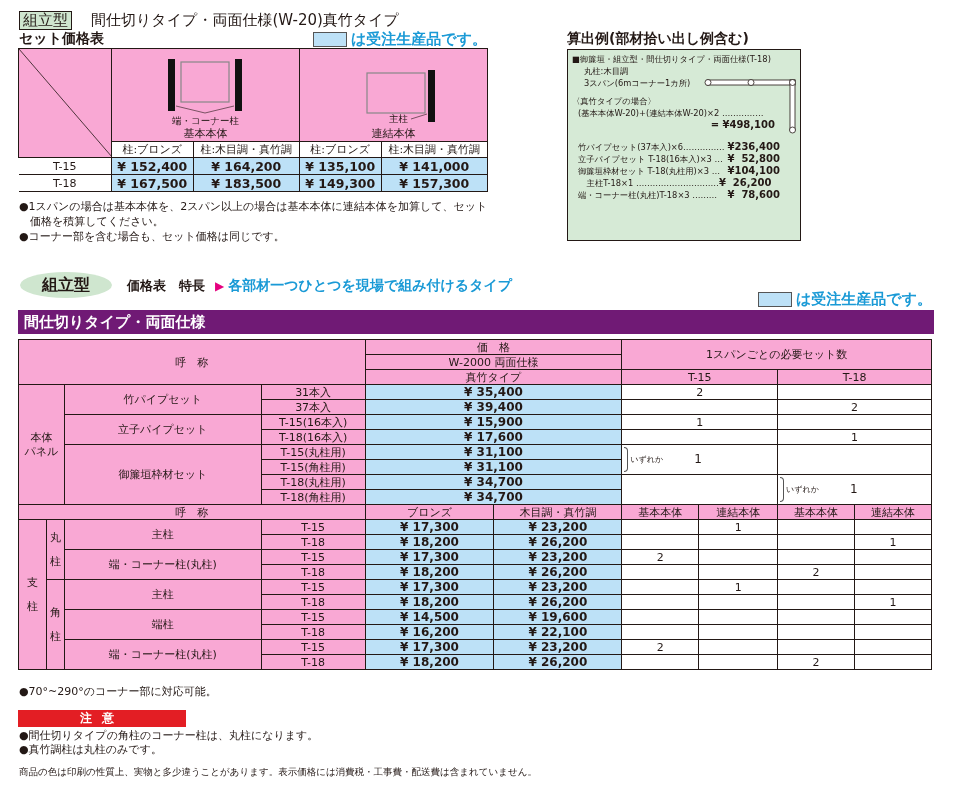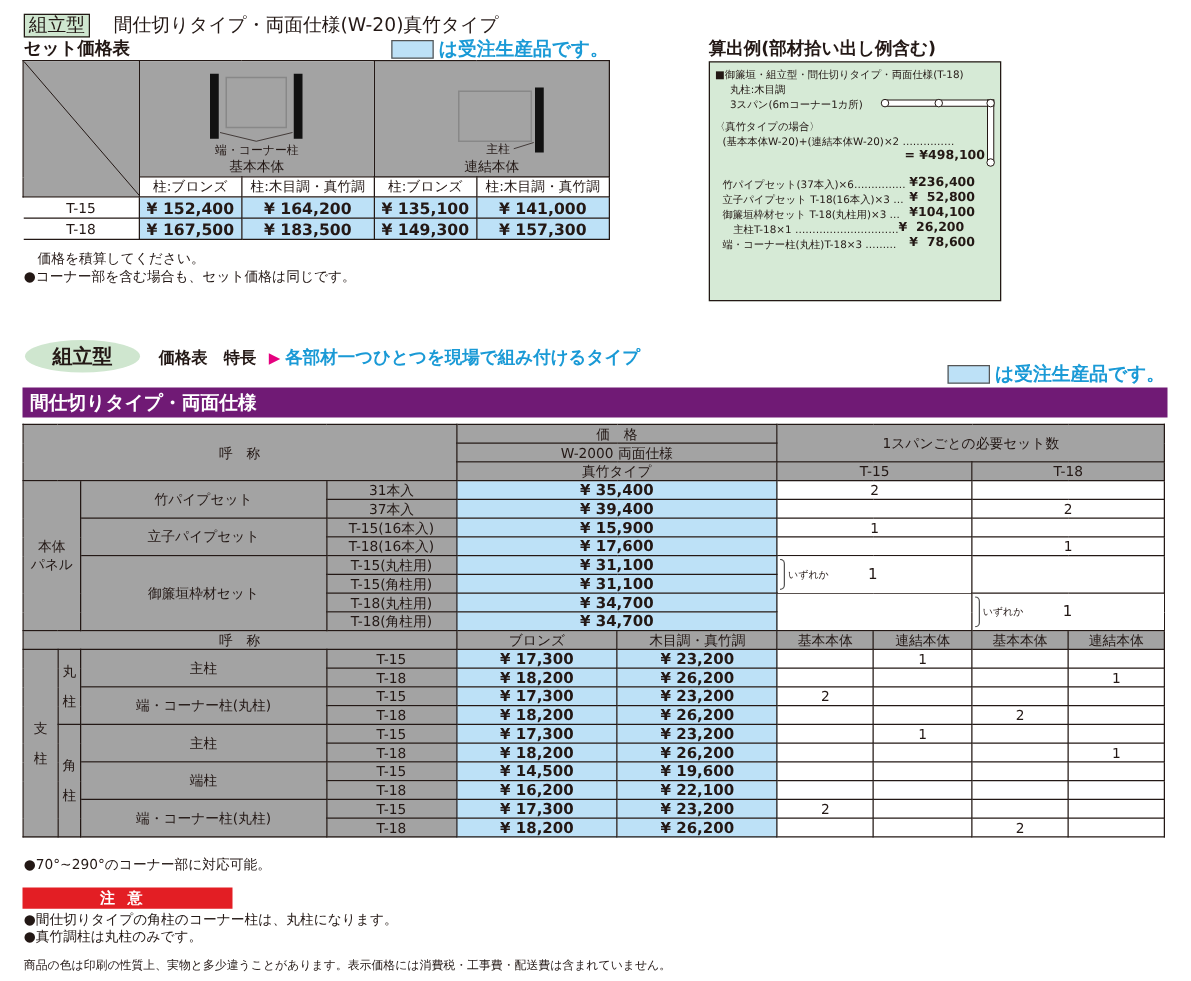--- a/index.html
+++ b/index.html
@@ -14,21 +14,21 @@
     font-size: 15px; line-height: 17px; padding: 0 3px; font-weight: normal;
   }
   .title-text { font-size: 15px; line-height: 19px; }
   .sub-title { font-size: 14px; font-weight: bold; }
   .order-note { color: #1a9ad6; font-size: 15px; font-weight: bold; display: flex; align-items: center; }
   .order-swatch { display: inline-block; width: 34px; height: 15px; background: #bde1f7; border: 1px solid #555; margin-right: 4px; }
   table { border-collapse: collapse; }
   
   .set-table { position: absolute; left: 18px; top: 48px; width: 470px; font-size: 11px; }
   .set-table td { border: 1px solid #231815; text-align: center; }
-  .gray { background: #a3a3a3; }
+  .gray { background: #f9a8d4; }
   .blue { background: #bde1f7; font-weight: bold; }
   .white { background: #ffffff; }
   .price { font-size: 12.5px; font-weight: bold; }
   .diag { position: relative; }
   .notes { font-size: 11px; line-height: 15px; }
   
   .calc-title { font-size: 14px; font-weight: bold; }
   .calc-box {
     position: absolute; left: 567px; top: 49px; width: 234px; height: 192px;
     background: #d6ead6; border: 1px solid #231815; font-size: 8.3px; line-height: 12px; padding: 3px 4px;
@@ -115,40 +115,41 @@
     <td class="white" style="border-left:none;">T-18</td>
     <td class="blue price">¥ 167,500</td>
     <td class="blue price">¥ 183,500</td>
     <td class="blue price">¥ 149,300</td>
     <td class="blue price">¥ 157,300</td>
   </tr>
 </tbody>
   </table>
 
 <div class="abs notes" style="left:19px; top:199px; width:490px;">
+  <div>●1スパンの場合は基本本体を、2スパン以上の場合は基本本体に連結本体を加算して、セット</div>
   <div>　価格を積算してください。</div>
   <div>●コーナー部を含む場合も、セット価格は同じです。</div>
 </div>
 
 <div class="abs calc-title" style="left:567px; top:30px;">算出例(部材拾い出し例含む)</div>
 <div class="calc-box">
   <div>■御簾垣・組立型・間仕切りタイプ・両面仕様(T-18)</div>
   <div style="padding-left:12px;">丸柱:木目調</div>
   <div style="padding-left:12px;">3スパン(6mコーナー1カ所)</div>
   <svg class="abs" style="left:136px; top:27px;" width="96" height="58">
     <rect x="3" y="3" width="88" height="5" fill="#fff" stroke="#231815" stroke-width="0.8"></rect>
     <rect x="86" y="3" width="5" height="50" fill="#fff" stroke="#231815" stroke-width="0.8"></rect>
     <circle cx="4" cy="5.5" r="3" fill="#fff" stroke="#231815" stroke-width="0.8"></circle>
     <circle cx="47" cy="5.5" r="3" fill="#fff" stroke="#231815" stroke-width="0.8"></circle>
     <circle cx="88.5" cy="5.5" r="3" fill="#fff" stroke="#231815" stroke-width="0.8"></circle>
     <circle cx="88.5" cy="53" r="3" fill="#fff" stroke="#231815" stroke-width="0.8"></circle>
   </svg>
   <div style="margin-top:6px;">〈真竹タイプの場合〉</div>
   <div style="padding-left:6px;">(基本本体W-20)+(連結本体W-20)×2 ……………</div>
-  <div class="calc-right" style="padding-right:8px;">= ¥498,100</div>
+  <div class="calc-right" style="padding-right:21px;">= ¥498,100</div>
   <div style="margin-top:10px; padding-left:6px; padding-right:16px;">
     <div style="display:flex;justify-content:space-between;">
       <span>竹パイプセット(37本入)×6……………</span>
       <span style="font-weight:bold;font-size:10px;white-space:pre;">¥236,400</span>
     </div>
     <div style="display:flex;justify-content:space-between;">
       <span>立子パイプセット T-18(16本入)×3 …</span>
       <span style="font-weight:bold;font-size:10px;white-space:pre;">¥  52,800</span>
     </div>
     <div style="display:flex;justify-content:space-between;">

